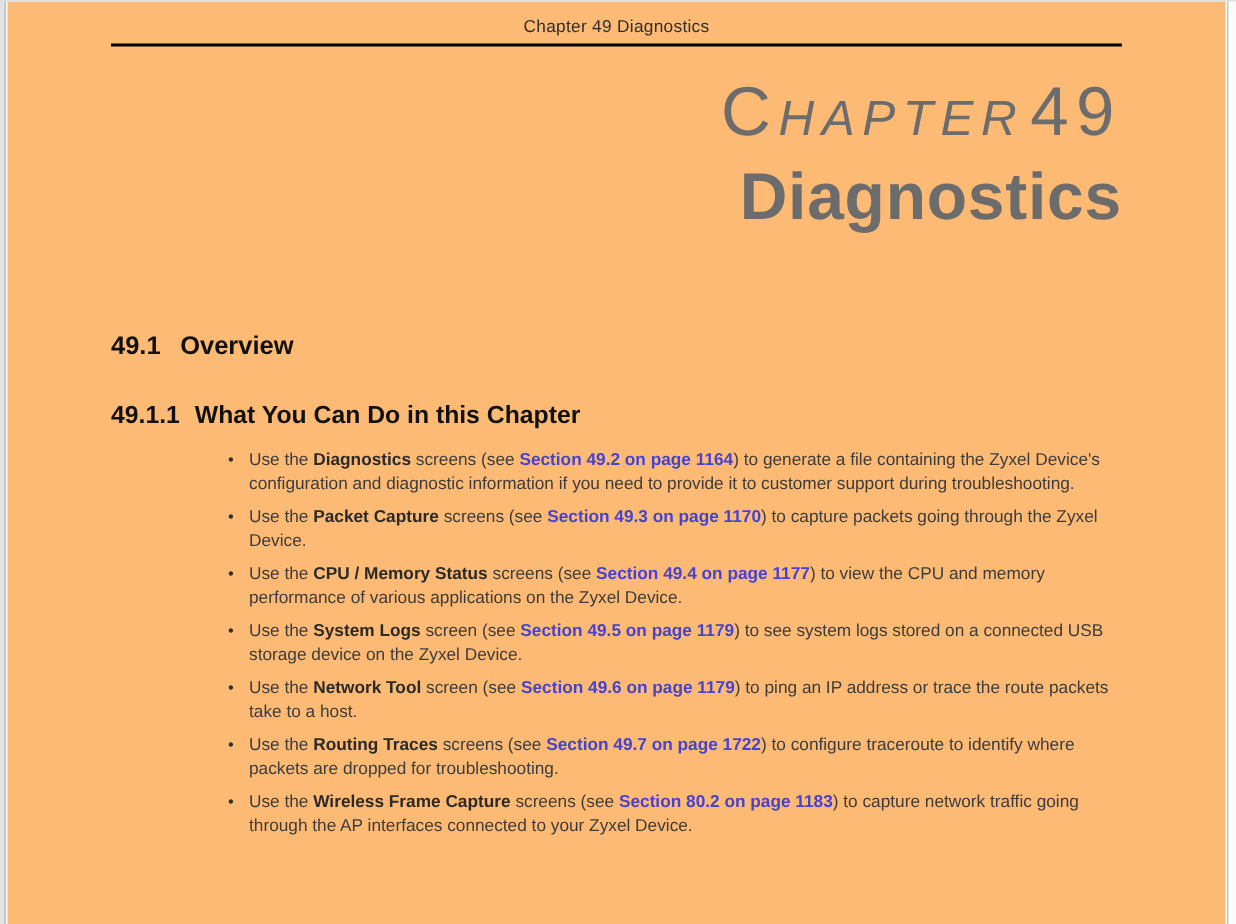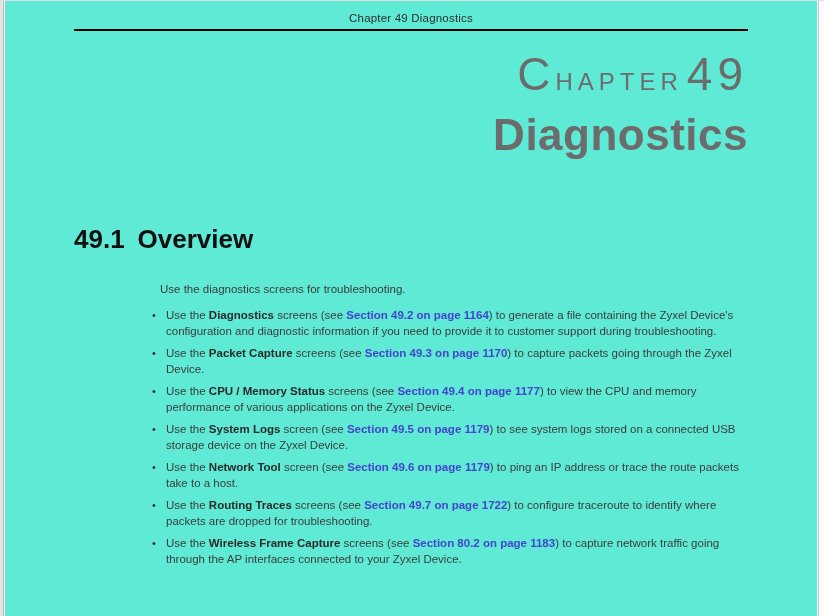--- a/index.html
+++ b/index.html
@@ -16,21 +16,21 @@
   .edge-right {
     position:absolute; right:0; top:0; bottom:0; width:6px;
     background:#fbfbfb; border-left:1px solid #c6c6c6; z-index:5;
   }
   .edge-top {
     position:absolute; left:0; right:0; top:0; height:1px;
     background:#e0e0e0; z-index:6;
   }
   .page {
     position:absolute; left:5px; top:1px; width:812px; height:615px;
-    background:#5eead4;
+    background:#fdba74;
     padding:0 69px;
   }
   .running-header {
     text-align:center;
     font-size:11.5px;
     color:#2e2e2e;
     padding-top:11px;
     letter-spacing:0.2px;
   }
   .header-rule {
@@ -43,34 +43,35 @@
     margin-top:21px;
     color:var(--chapter-color);
   }
   .chapter-line1 {
     font-size:46px;
     letter-spacing:5px;
     line-height:44px;
     white-space:nowrap;
   }
   .chapter-line1 .small-caps {
-    font-size:24px;
+    font-size:33px;
     letter-spacing:5px;
+    font-style:italic;
   }
   .chapter-line1 .chapter-num { margin-left:4px; }
   .chapter-line2 {
     font-size:44px;
     font-weight:bold;
     line-height:50px;
     margin-top:6px;
     letter-spacing:0.5px;
   }
   .section-heading {
     margin-top:64px;
-    font-size:26px;
+    font-size:17px;
     font-weight:bold;
     color:#111111;
   }
   .section-heading .sec-num { margin-right:13px; }
   .intro-text {
     margin-top:28px;
     margin-left:86px;
     font-size:11.5px;
     color:#3c3c3c;
   }
@@ -124,22 +125,24 @@
 
   <div class="chapter-block">
     <div class="chapter-line1"><span>C</span><span class="small-caps">HAPTER</span><span class="chapter-num">49</span></div>
     <div class="chapter-line2">Diagnostics</div>
   </div>
 
   <div class="section-heading">
     <span class="sec-num">49.1</span><span>Overview</span>
   </div>
 
-  <div class="intro-text">Use the diagnostics screens for troubleshooting.</div>
 
+  <div class="subsection-heading">
+    <span class="sub-num">49.1.1</span><span>What You Can Do in this Chapter</span>
+  </div>
 
   <ul class="bullet-list" id="bullet-list">
       <li><span class="marker">•</span><span>Use the </span><b>Diagnostics</b><span> screens (see </span><a class="section-link">Section 49.2 on page 1164</a><span>) to generate a file containing the Zyxel Device's configuration and diagnostic information if you need to provide it to customer support during troubleshooting.</span></li>
       <li><span class="marker">•</span><span>Use the </span><b>Packet Capture</b><span> screens (see </span><a class="section-link">Section 49.3 on page 1170</a><span>) to capture packets going through the Zyxel Device.</span></li>
       <li><span class="marker">•</span><span>Use the </span><b>CPU / Memory Status</b><span> screens (see </span><a class="section-link">Section 49.4 on page 1177</a><span>) to view the CPU and memory performance of various applications on the Zyxel Device.</span></li>
       <li><span class="marker">•</span><span>Use the </span><b>System Logs</b><span> screen (see </span><a class="section-link">Section 49.5 on page 1179</a><span>) to see system logs stored on a connected USB storage device on the Zyxel Device.</span></li>
       <li><span class="marker">•</span><span>Use the </span><b>Network Tool</b><span> screen (see </span><a class="section-link">Section 49.6 on page 1179</a><span>) to ping an IP address or trace the route packets take to a host.</span></li>
       <li><span class="marker">•</span><span>Use the </span><b>Routing Traces</b><span> screens (see </span><a class="section-link">Section 49.7 on page 1722</a><span>) to configure traceroute to identify where packets are dropped for troubleshooting.</span></li>
       <li><span class="marker">•</span><span>Use the </span><b>Wireless Frame Capture</b><span> screens (see </span><a class="section-link">Section 80.2 on page 1183</a><span>) to capture network traffic going through the AP interfaces connected to your Zyxel Device.</span></li>
     </ul>

